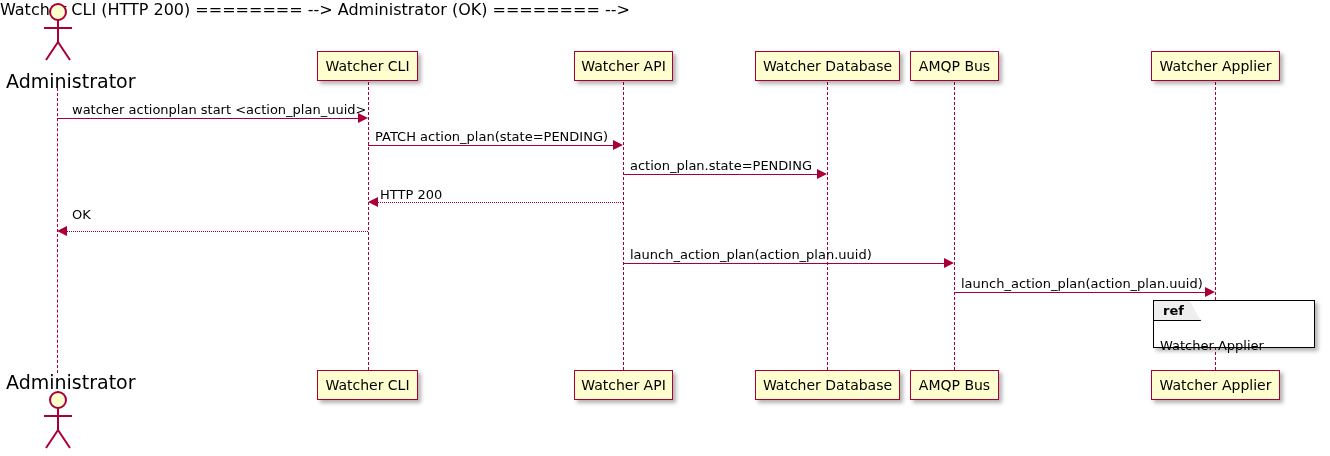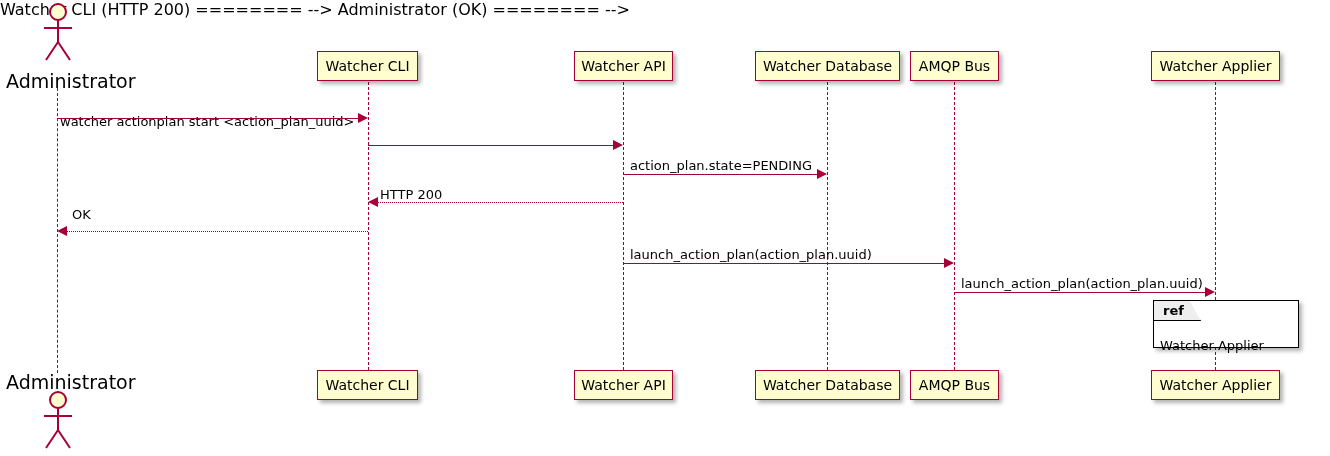--- a/index.html
+++ b/index.html
@@ -142,25 +142,26 @@
     <span>Watcher Database</span>
   </div>
   <div class="pbox" style="left:910px; top:51px; width:89px; height:30px;">
     <span>AMQP Bus</span>
   </div>
   <div class="pbox" style="left:1151px; top:51px; width:129px; height:30px;">
     <span>Watcher Applier</span>
   </div>
 
   
-  <div class="msg-label" style="left:60px; top:103px;margin-top:12px;">watcher actionplan start &lt;action_plan_uuid&gt;</div>
+  <div class="msg-label" style="left:72px; top:103px;">watcher actionplan start &lt;action_plan_uuid&gt;</div>
   <div class="arrow-line" style="left:57px; top:118px; width:302px;"></div>
   <div class="arrow-head right" style="left:358px; top:113px;"></div>
 
   
+  <div class="msg-label" style="left:375px; top:130px;">PATCH action_plan(state=PENDING)</div>
   <div class="arrow-line" style="left:368px; top:145px; width:245px;"></div>
   <div class="arrow-head right" style="left:613px; top:140px;"></div>
 
   
   <div class="msg-label" style="left:630px; top:159px;">action_plan.state=PENDING</div>
   <div class="arrow-line" style="left:623px; top:174px; width:194px;"></div>
   <div class="arrow-head right" style="left:817px; top:169px;"></div>
 
    Watcher CLI (HTTP 200) ======== --&gt;
   <div class="msg-label" style="left:380px; top:188px;">HTTP 200</div>
@@ -176,21 +177,21 @@
   <div class="msg-label" style="left:630px; top:248px;">launch_action_plan(action_plan.uuid)</div>
   <div class="arrow-line" style="left:623px; top:263px; width:321px;"></div>
   <div class="arrow-head right" style="left:944px; top:258px;"></div>
 
   
   <div class="msg-label" style="left:961px; top:277px;">launch_action_plan(action_plan.uuid)</div>
   <div class="arrow-line" style="left:954px; top:292px; width:251px;"></div>
   <div class="arrow-head right" style="left:1205px; top:287px;"></div>
 
   
-  <div class="refbox" style="left:1153px; top:300px; width:146px; height:48px;">
+  <div class="refbox" style="left:1153px; top:300px; width:162px; height:48px;">
     <div class="reftab">ref</div>
     <div class="reftext">
       <br>
       <span>Watcher Applier</span>
     </div>
   </div>
 
   
   <div class="pbox" style="left:317px; top:370px; width:101px; height:30px;">
     <span>Watcher CLI</span>

